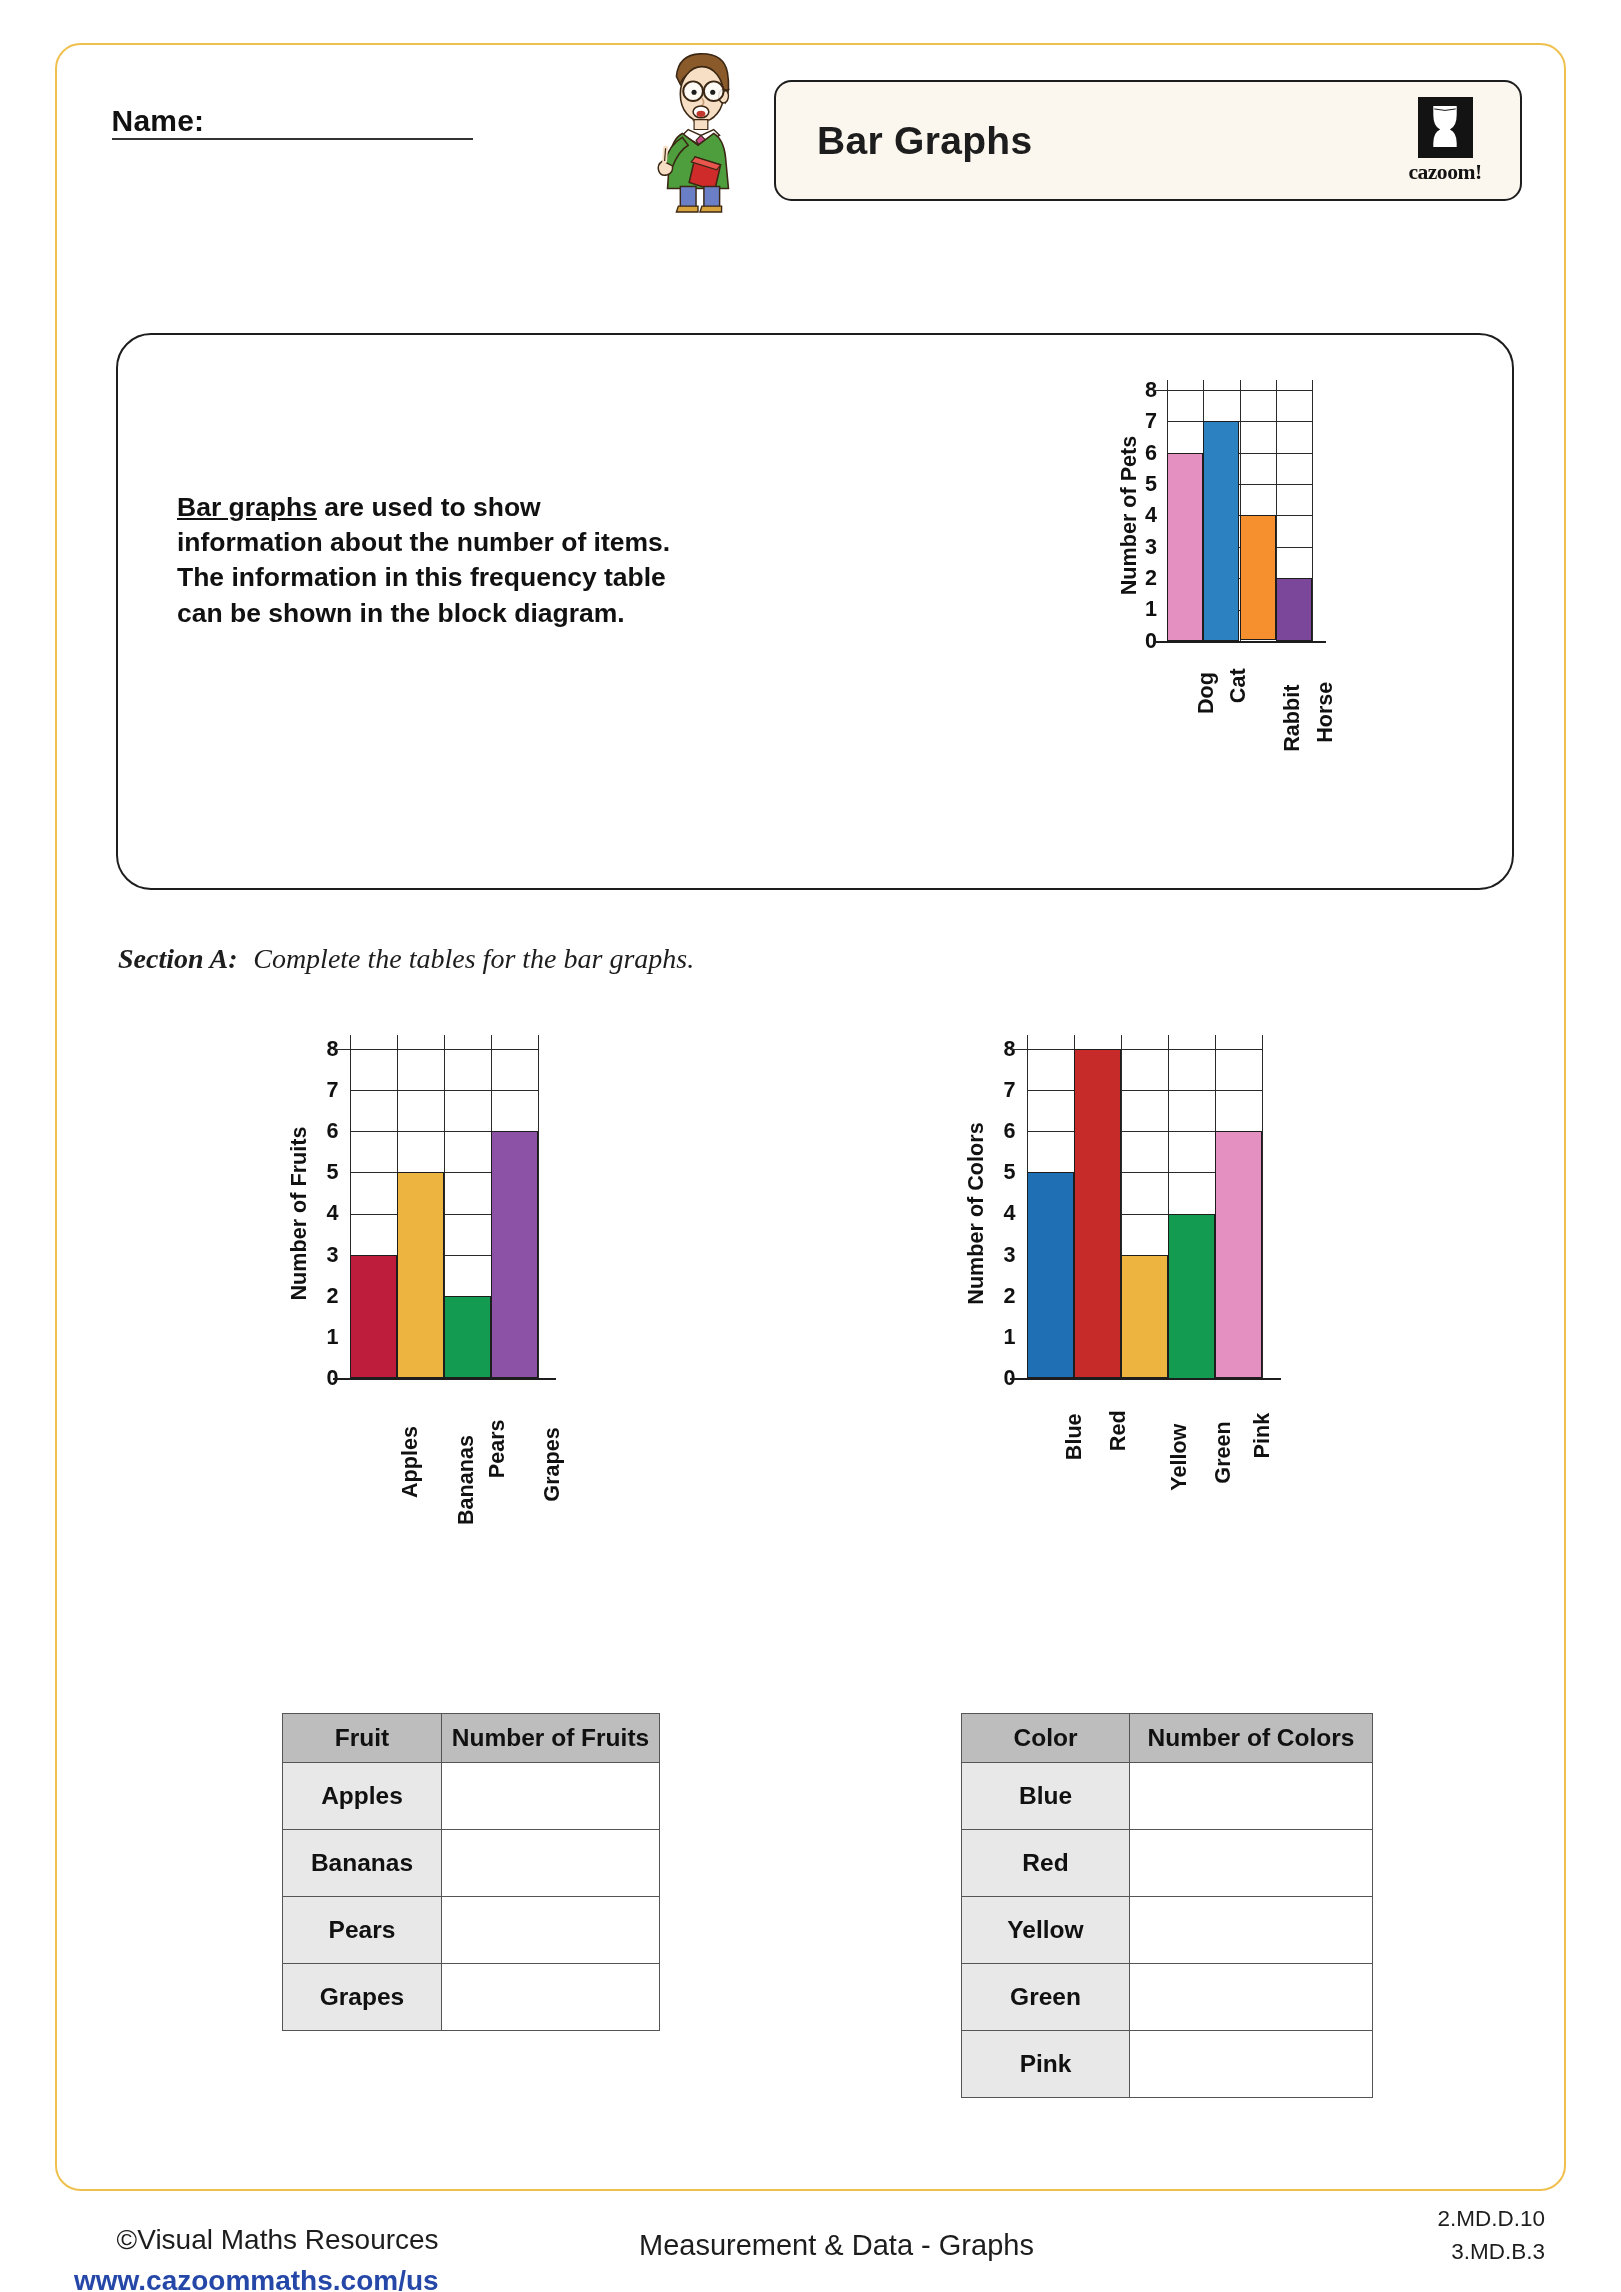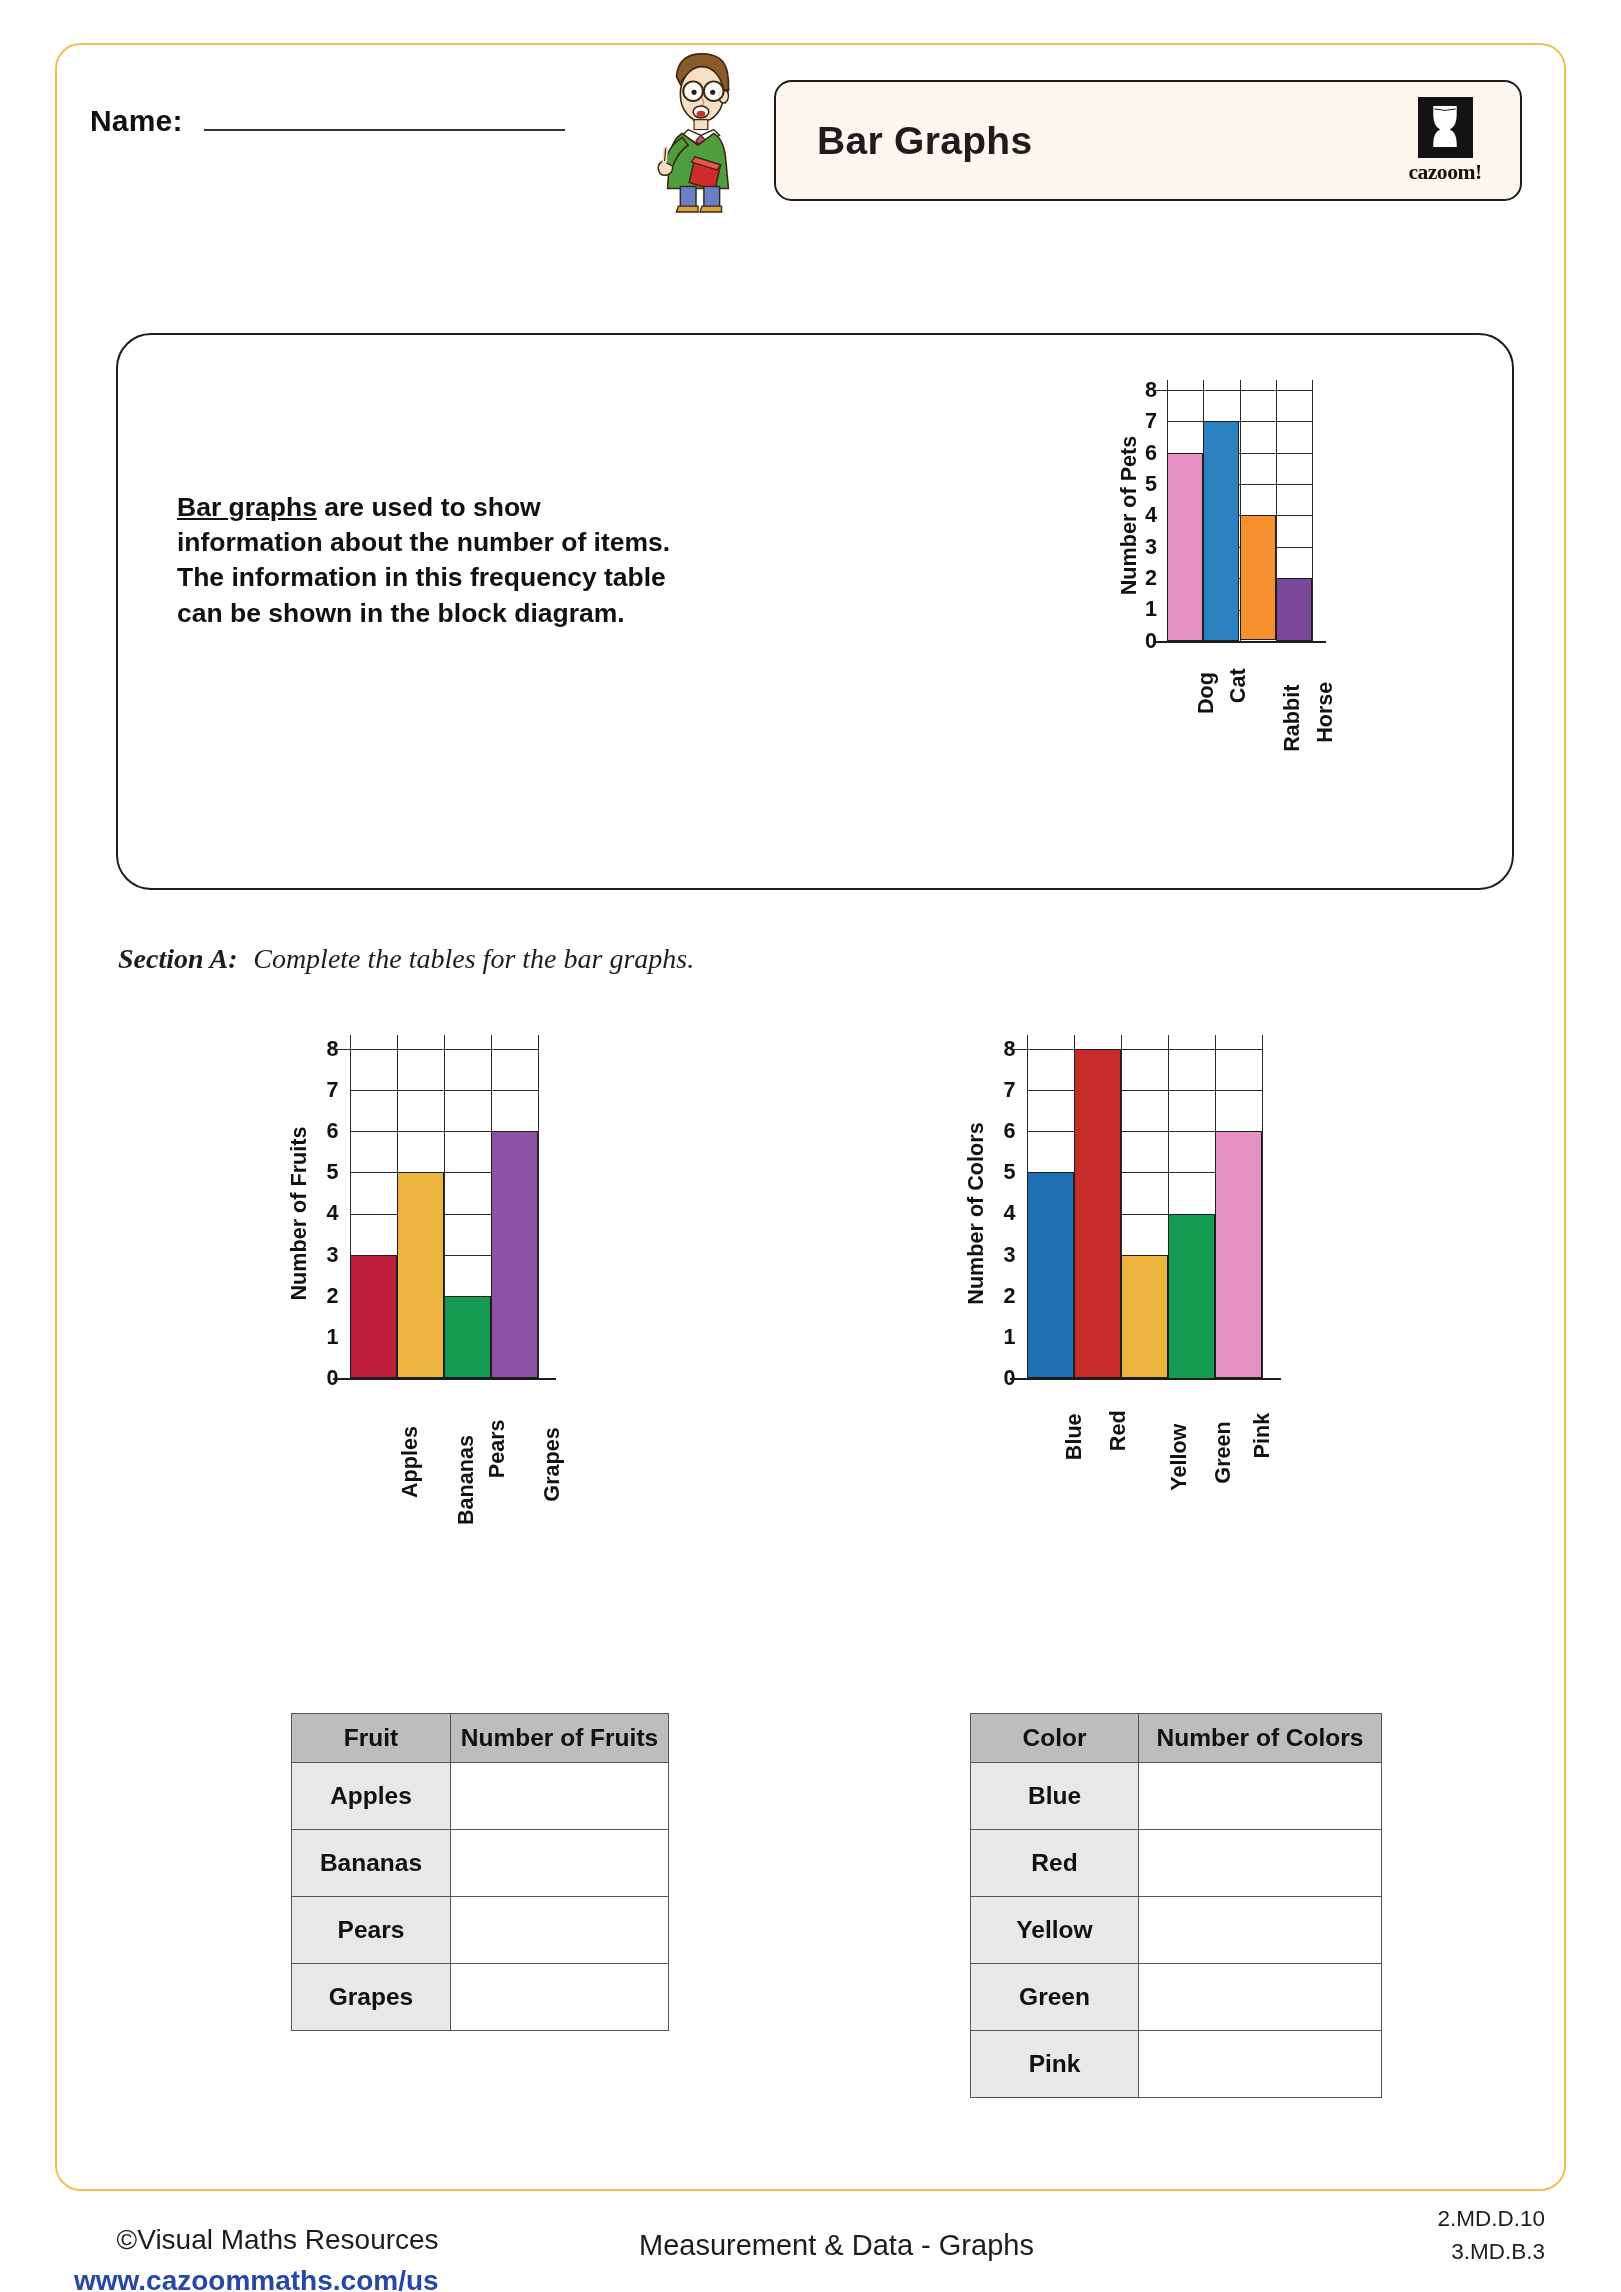--- a/index.html
+++ b/index.html
@@ -17,21 +17,21 @@
     left: 55px; top: 43px;
     width: 1511px; height: 2148px;
     border: 2.9px solid #EFC04E;
     border-radius: 25.5px;
     pointer-events: none;
   }
 
   
   #header { position: absolute; left: 0; top: 0; width: 1621px; height: 294px; }
 
-  .name-row { position: absolute; display: flex; align-items: baseline; }
+  .name-row { position: absolute; display: flex; align-items: baseline; flex-direction: column; }
   .nd-label { font-size: 30px; font-weight: bold; color: #111; letter-spacing: 0.2px; }
   .nd-line { width: 361px; border-bottom: 2px solid #333; height: 1px; margin-left: 21.6px; }
 
   #teacher-figure { position: absolute; left: 639px; top: 47px; width: 118px; height: 167px; }
 
   #title-box {
     position: absolute; left: 774px; top: 80px;
     width: 748px; height: 121px;
     background: #FCF7EE;
     border: 2.5px solid #1d1d1d;
@@ -106,21 +106,21 @@
   
   #section-a {
     position: absolute; left: 118px; top: 943px;
     font-family: "Liberation Serif", serif;
     font-size: 28px; color: #1d1d1d;
   }
   #section-a .sec-label { font-weight: bold; font-style: italic; }
   #section-a .sec-desc { font-style: italic; margin-left: 15.7px; }
 
   
-  .answer-table { position: absolute; border-collapse: collapse; margin-left: 9px; }
+  .answer-table { position: absolute; border-collapse: collapse; }
   .answer-table th, .answer-table td { border: 1.8px solid #555; }
   .answer-table th {
     background: #BDBDBD; font-size: 24.5px; font-weight: bold; color: #111;
     text-align: center; padding: 9.8px 3.9px; line-height: 1.14;
   }
   .answer-table td.lbl {
     background: #E8E8E8; font-size: 24.5px; font-weight: bold; color: #111;
     text-align: center; height: 67px;
   }
   .answer-table td.blank { background: #ffffff; }

